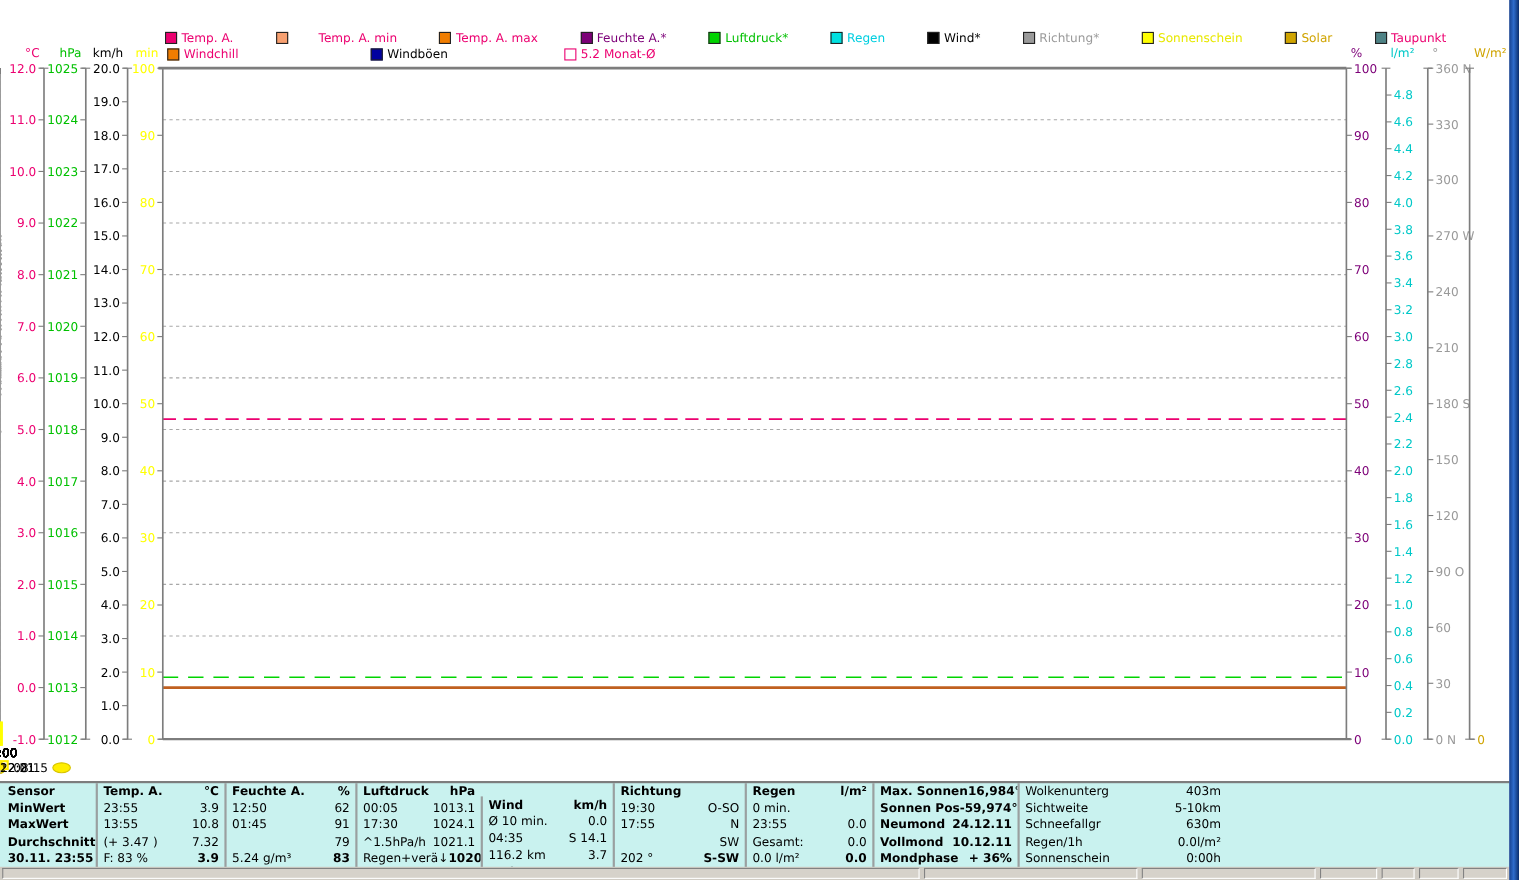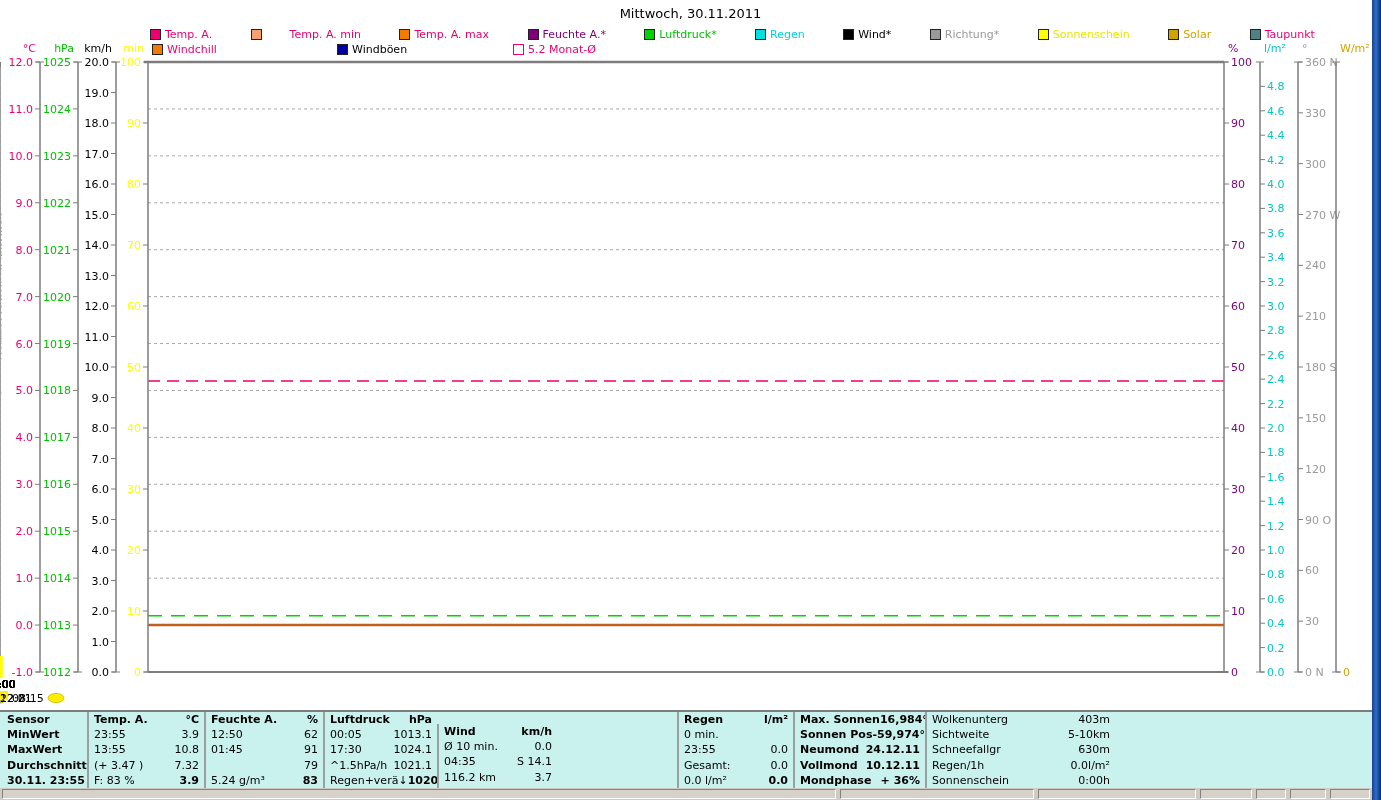--- a/index.html
+++ b/index.html
@@ -25,21 +25,20 @@
         border-top:1px solid #828282;border-left:1px solid #828282;
         border-right:1px solid #ffffff;border-bottom:1px solid #ffffff;box-sizing:border-box;}
   .winedge{position:absolute;top:0;left:1372px;width:9px;height:800px;
            background:linear-gradient(90deg,#17418f,#2e6ccc 45%,#0b2d6b);}
   svg text{font-family:"DejaVu Sans",sans-serif;}
 </style>
 </head>
 <body>
 
 <div id="screen">
-  <div class="title">Mittwoch, 30.11.2011</div>
   <div class="legend-row1">
       <div class="legend-item">
         <span class="legend-box" style="background: rgb(236, 0, 112);"></span>
         <span style="color: rgb(236, 0, 112);">Temp. A.</span>
       </div>
       <div class="legend-item">
         <span class="legend-box" style="background: rgb(248, 160, 112);"></span>
         <span style="color: rgb(236, 0, 112); margin-left: 24px;">Temp. A. min</span>
       </div>
       <div class="legend-item">
@@ -673,20 +672,42 @@
         </div>
         <div class="trow">
           <span>116.2 km</span>
           <span>3.7</span>
         </div>
         <div class="trow">
           <span>0 Bft S-SW</span>
           <span class="b">0.0</span>
         </div>
       </div>
+      <div class="tcol" style="left: 557px; width: 120px;">
+        <div class="trow">
+          <span class="b">Richtung</span>
+          <span class="b"></span>
+        </div>
+        <div class="trow">
+          <span>19:30</span>
+          <span>O-SO</span>
+        </div>
+        <div class="trow">
+          <span>17:55</span>
+          <span>N</span>
+        </div>
+        <div class="trow">
+          <span></span>
+          <span>SW</span>
+        </div>
+        <div class="trow">
+          <span>202 °</span>
+          <span class="b">S-SW</span>
+        </div>
+      </div>
       <div class="tcol" style="left: 677px; width: 116px;">
         <div class="trow">
           <span class="b">Regen</span>
           <span class="b">l/m²</span>
         </div>
         <div class="trow">
           <span>0 min.</span>
           <span></span>
         </div>
         <div class="trow">

